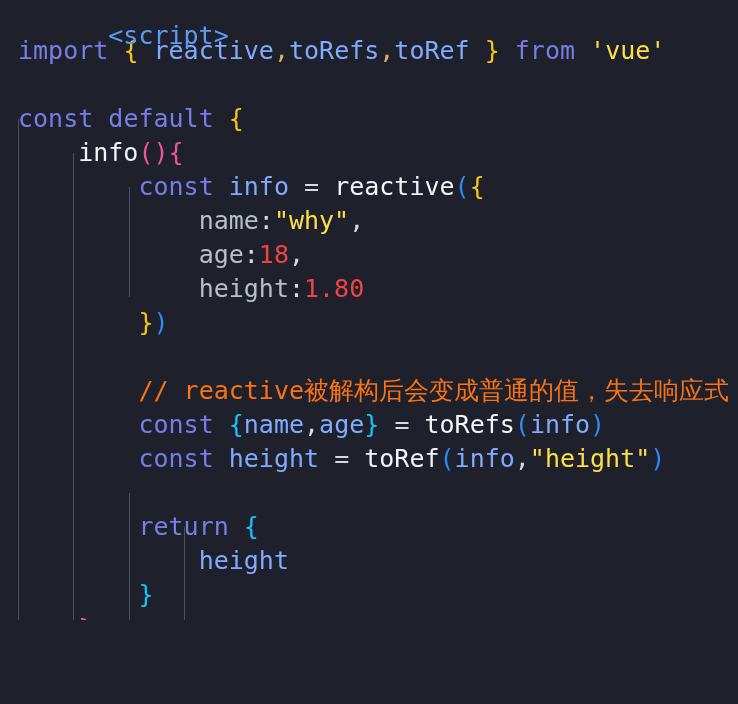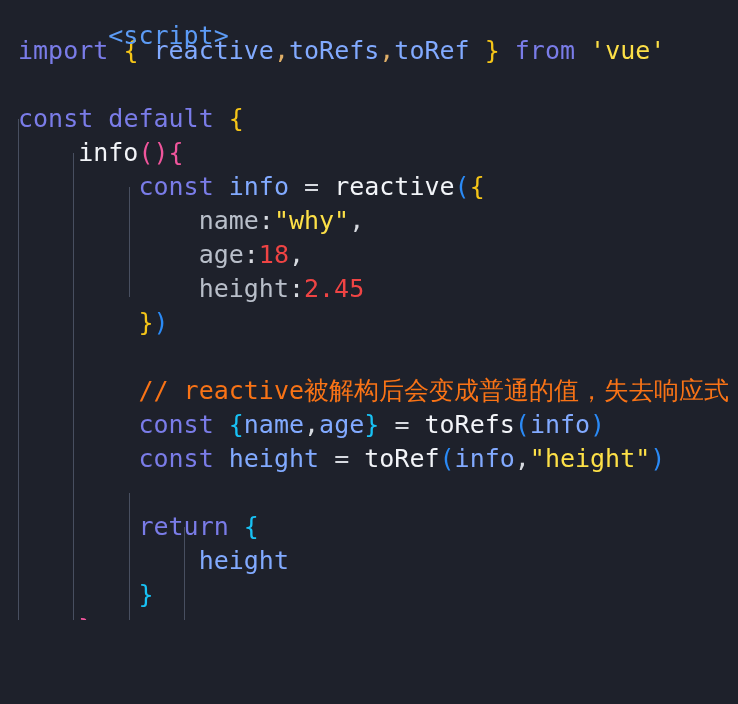--- a/index.html
+++ b/index.html
@@ -91,21 +91,21 @@
     <div class="line"><span class="kw">const</span><span class="punc"> </span><span class="kw">default</span><span class="punc"> </span><span class="brace-y">{</span></div>
 
     <div class="line"><span class="punc">    </span><span class="fn">info</span><span class="brace-p">()</span><span class="brace-p">{</span></div>
 
     <div class="line"><span class="punc">        </span><span class="kw">const</span><span class="punc"> </span><span class="ident">info</span><span class="punc"> </span><span class="op">=</span><span class="punc"> </span><span class="fn">reactive</span><span class="paren-b">(</span><span class="brace-y">{</span></div>
 
     <div class="line"><span class="punc">            </span><span class="prop">name</span><span class="op">:</span><span class="str">"why"</span><span class="punc">,</span></div>
 
     <div class="line"><span class="punc">            </span><span class="prop">age</span><span class="op">:</span><span class="num">18</span><span class="punc">,</span></div>
 
-    <div class="line"><span class="punc">            </span><span class="prop">height</span><span class="op">:</span><span class="num">2.45</span></div>
+    <div class="line"><span class="punc">            </span><span class="prop">height</span><span class="op">:</span><span class="num">1.80</span></div>
 
     <div class="line"><span class="punc">        </span><span class="brace-y">}</span><span class="paren-b">)</span></div>
 
     <div class="line"></div>
 
     <div class="line"><span class="punc">        </span><span class="comment">// reactive被解构后会变成普通的值，失去响应式</span></div>
 
     <div class="line"><span class="punc">        </span><span class="kw">const</span><span class="punc"> </span><span class="brace-c">{</span><span class="ident">name</span><span class="punc">,</span><span class="ident">age</span><span class="brace-c">}</span><span class="punc"> </span><span class="op">=</span><span class="punc"> </span><span class="fn">toRefs</span><span class="paren-b">(</span><span class="ident">info</span><span class="paren-b">)</span></div>
 
     <div class="line"><span class="punc">        </span><span class="kw">const</span><span class="punc"> </span><span class="ident">height</span><span class="punc"> </span><span class="op">=</span><span class="punc"> </span><span class="fn">toRef</span><span class="paren-b">(</span><span class="ident">info</span><span class="punc">,</span><span class="str">"height"</span><span class="paren-b">)</span></div>

